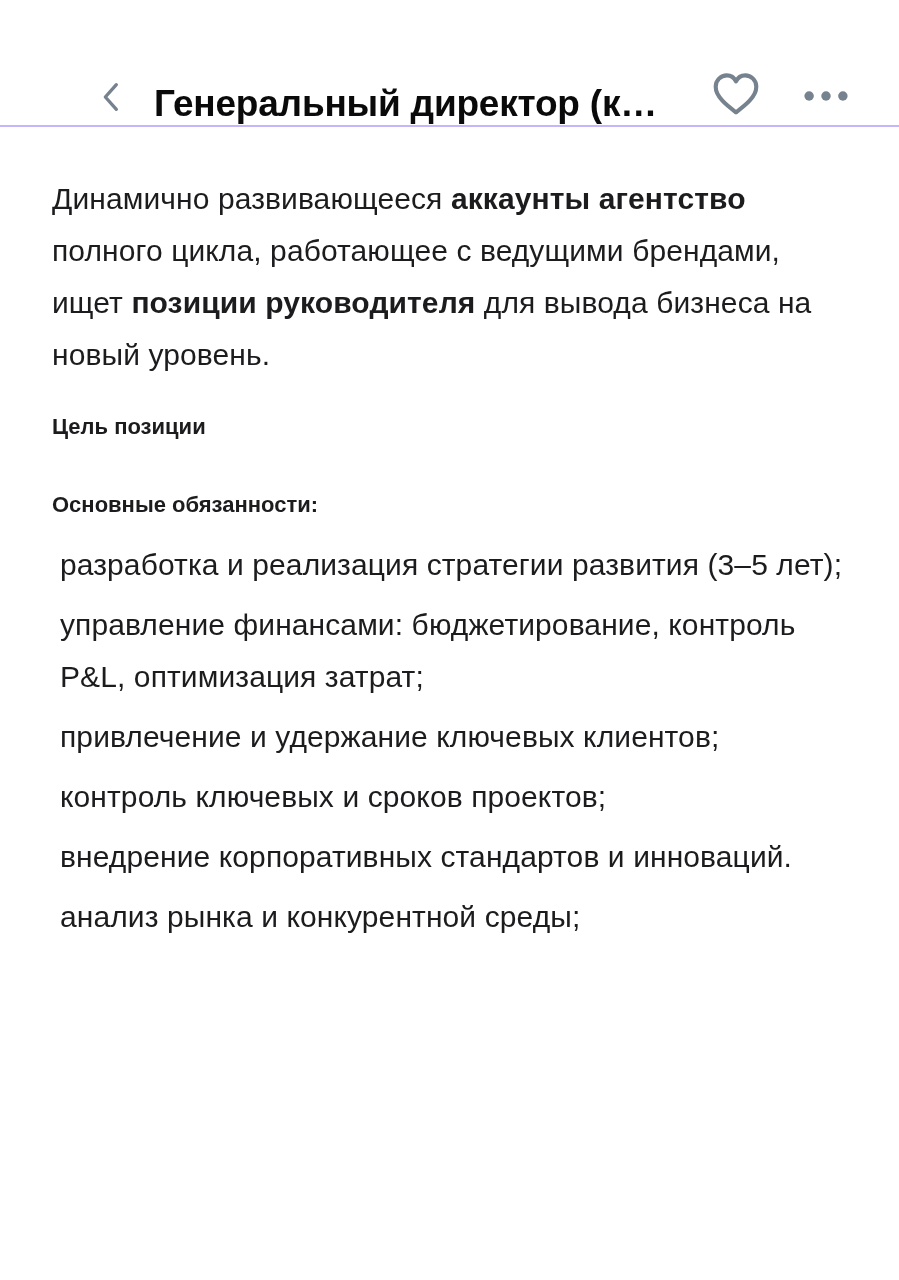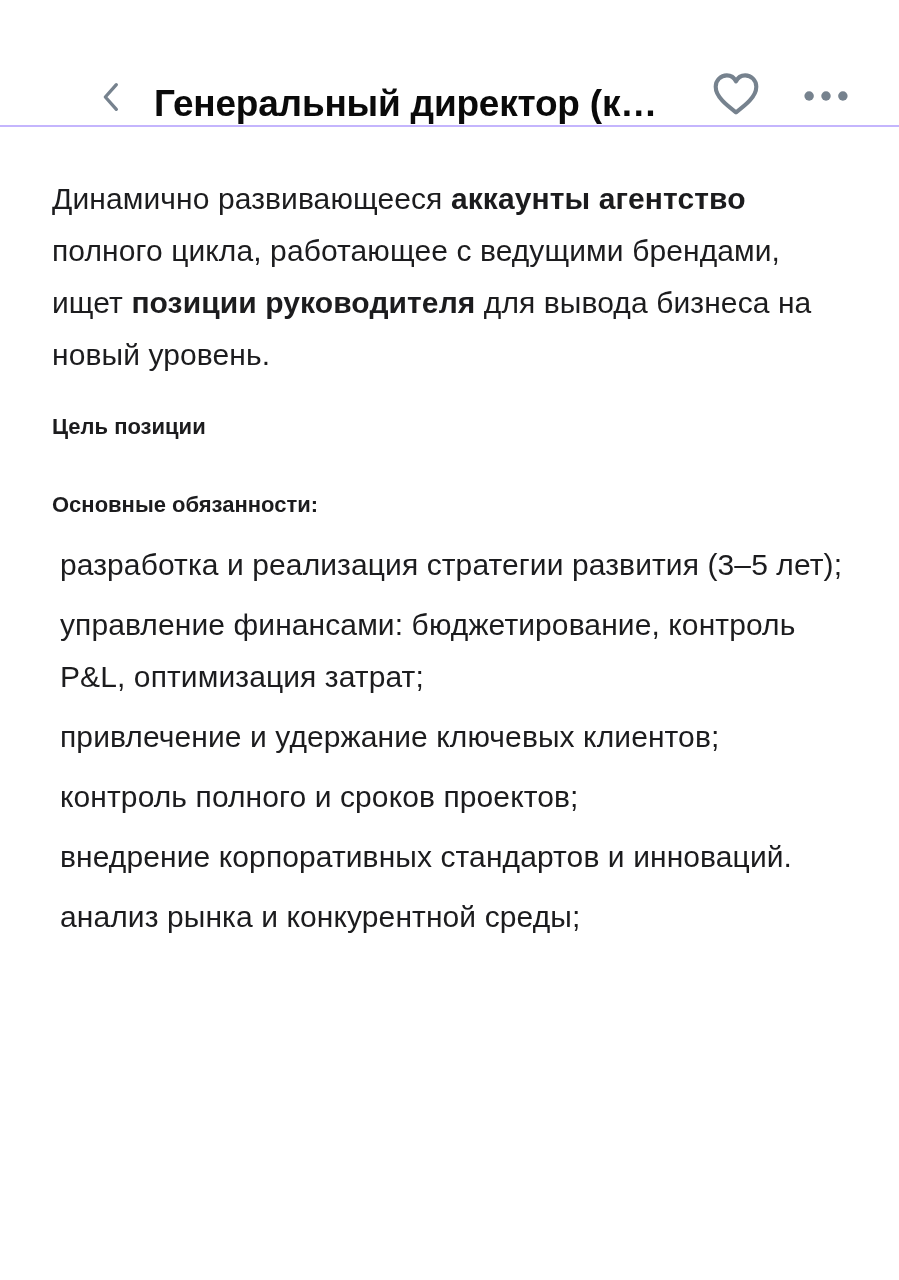--- a/index.html
+++ b/index.html
@@ -118,19 +118,19 @@
 
     <div class="section-heading heading-goal">Цель позиции</div>
 
 
     <div class="section-heading heading-duties">Основные обязанности:</div>
 
     <ul class="duties-list">
       <li class="duty">разработка и реализация стратегии развития (3–5 лет);</li>
       <li class="duty">управление финансами: бюджетирование, контроль P&amp;L, оптимизация затрат;</li>
       <li class="duty">привлечение и удержание ключевых клиентов;</li>
-      <li class="duty">контроль полного и сроков проектов;</li>
+      <li class="duty">контроль ключевых и сроков проектов;</li>
       <li class="duty">внедрение корпоративных стандартов и инноваций.</li>
       <li class="duty">анализ рынка и конкурентной среды;</li>
     </ul>
 
   </div>
 </div>
 
 </body></html>

